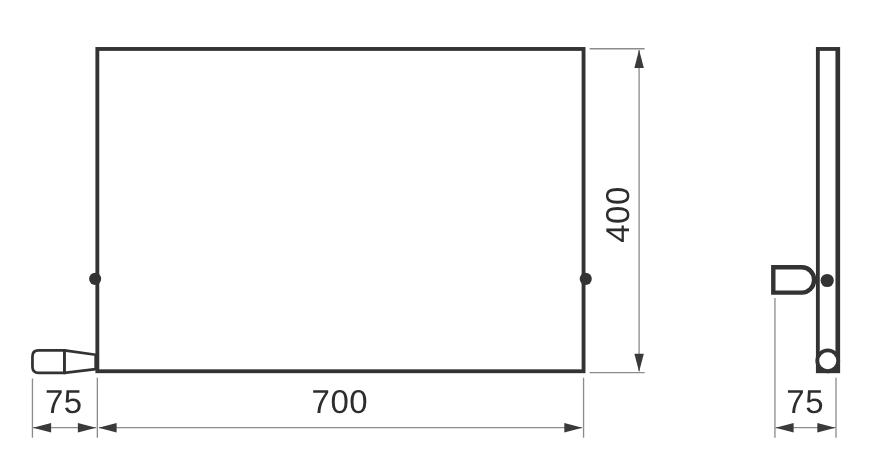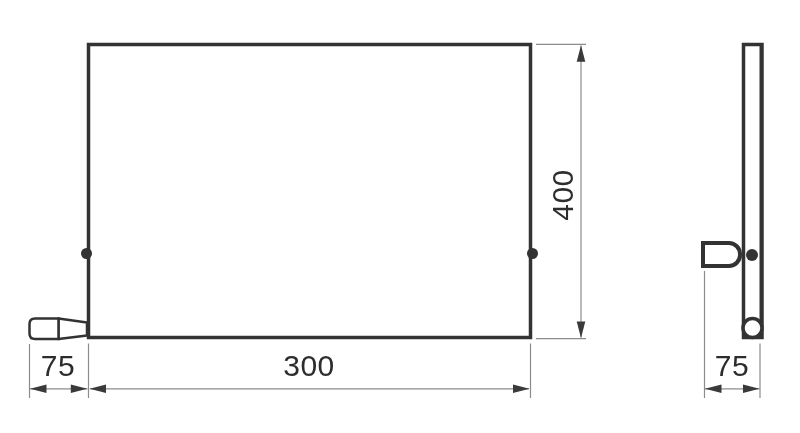--- a/index.html
+++ b/index.html
@@ -82,21 +82,21 @@
       <line x1="704.5" y1="271" x2="704.5" y2="398"></line>
       <line x1="760" y1="343.5" x2="760" y2="398"></line>
       <line x1="705" y1="388.8" x2="759.5" y2="388.8"></line>
       <polygon points="705,388.8 721.5,384.5 721.5,393.1" fill="#3a3a3a" stroke="none"></polygon>
       <polygon points="759.5,388.8 743,384.5 743,393.1" fill="#3a3a3a" stroke="none"></polygon>
     </g>
   </svg>
 
   <div class="bracket"></div>
 
-  <span class="dim-label" style="left:259px;top:351px;width:100px;">300</span>
+  <span class="dim-label" style="left:259px;top:351px;width:100px;">700</span>
 
   <span class="dim-label rot" style="left:513px;top:180px;width:100px;">400</span>
 
   <span class="dim-label" style="left:18px;top:351px;width:80px;">75</span>
 
   <span class="dim-label" style="left:692px;top:351px;width:80px;">75</span>
 
 </div>
 
 </body></html>

